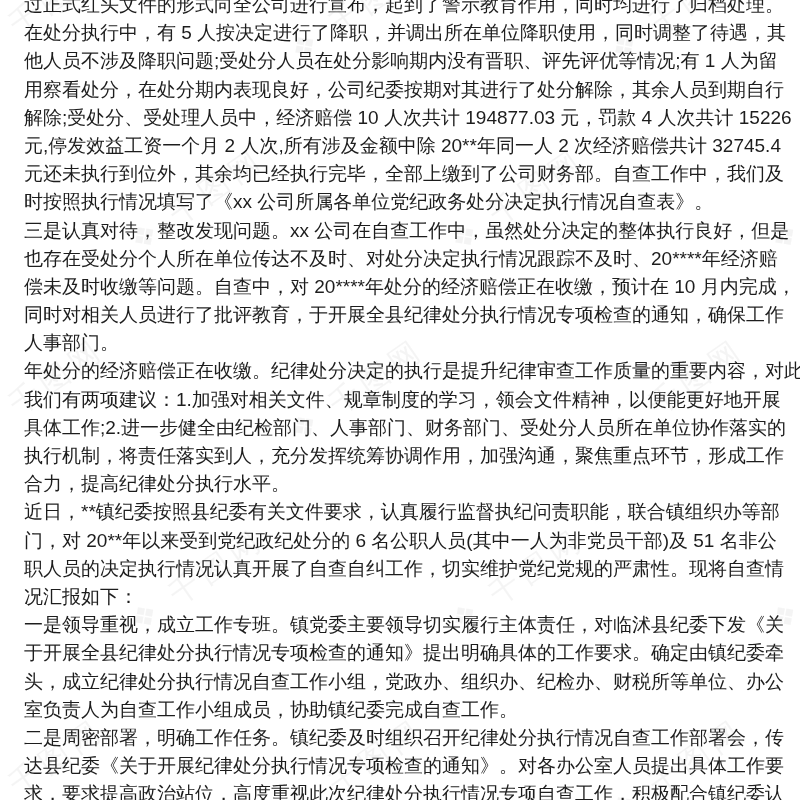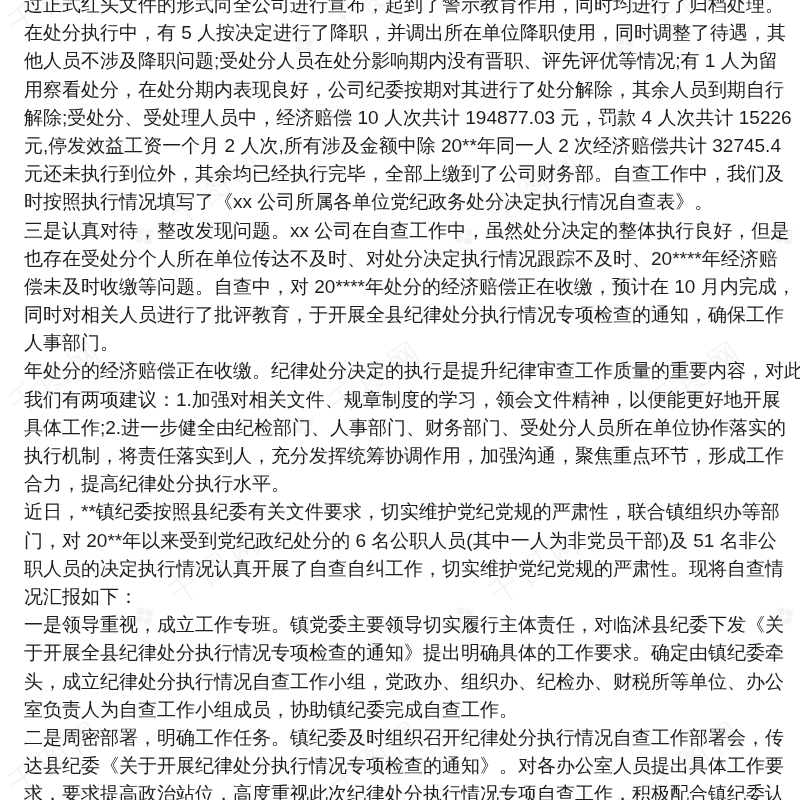--- a/index.html
+++ b/index.html
@@ -82,21 +82,21 @@
       <div class="text-line">三是认真对待，整改发现问题。xx 公司在自查工作中，虽然处分决定的整体执行良好，但是</div>
       <div class="text-line">也存在受处分个人所在单位传达不及时、对处分决定执行情况跟踪不及时、20****年经济赔</div>
       <div class="text-line">偿未及时收缴等问题。自查中，对 20****年处分的经济赔偿正在收缴，预计在 10 月内完成，</div>
       <div class="text-line">同时对相关人员进行了批评教育，于开展全县纪律处分执行情况专项检查的通知，确保工作</div>
       <div class="text-line">人事部门。</div>
       <div class="text-line">年处分的经济赔偿正在收缴。纪律处分决定的执行是提升纪律审查工作质量的重要内容，对此</div>
       <div class="text-line">我们有两项建议：1.加强对相关文件、规章制度的学习，领会文件精神，以便能更好地开展</div>
       <div class="text-line">具体工作;2.进一步健全由纪检部门、人事部门、财务部门、受处分人员所在单位协作落实的</div>
       <div class="text-line">执行机制，将责任落实到人，充分发挥统筹协调作用，加强沟通，聚焦重点环节，形成工作</div>
       <div class="text-line">合力，提高纪律处分执行水平。</div>
-      <div class="text-line">近日，**镇纪委按照县纪委有关文件要求，切实维护党纪党规的严肃性，联合镇组织办等部</div>
+      <div class="text-line">近日，**镇纪委按照县纪委有关文件要求，认真履行监督执纪问责职能，联合镇组织办等部</div>
       <div class="text-line">门，对 20**年以来受到党纪政纪处分的 6 名公职人员(其中一人为非党员干部)及 51 名非公</div>
       <div class="text-line">职人员的决定执行情况认真开展了自查自纠工作，切实维护党纪党规的严肃性。现将自查情</div>
       <div class="text-line">况汇报如下：</div>
       <div class="text-line">一是领导重视，成立工作专班。镇党委主要领导切实履行主体责任，对临沭县纪委下发《关</div>
       <div class="text-line">于开展全县纪律处分执行情况专项检查的通知》提出明确具体的工作要求。确定由镇纪委牵</div>
       <div class="text-line">头，成立纪律处分执行情况自查工作小组，党政办、组织办、纪检办、财税所等单位、办公</div>
       <div class="text-line">室负责人为自查工作小组成员，协助镇纪委完成自查工作。</div>
       <div class="text-line">二是周密部署，明确工作任务。镇纪委及时组织召开纪律处分执行情况自查工作部署会，传</div>
       <div class="text-line">达县纪委《关于开展纪律处分执行情况专项检查的通知》。对各办公室人员提出具体工作要</div>
       <div class="text-line">求，要求提高政治站位，高度重视此次纪律处分执行情况专项自查工作，积极配合镇纪委认</div>

